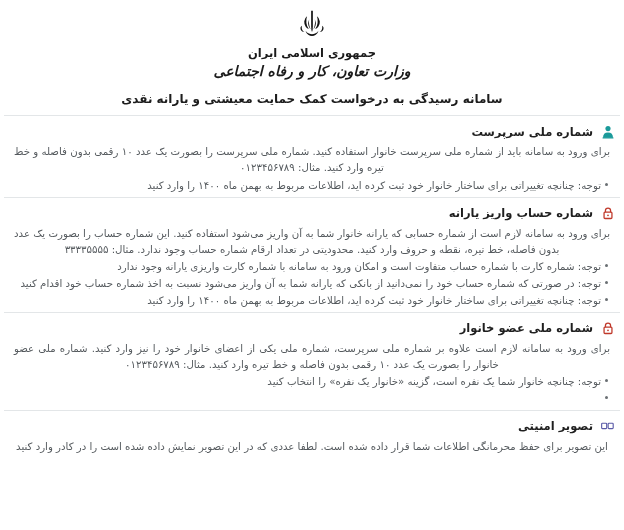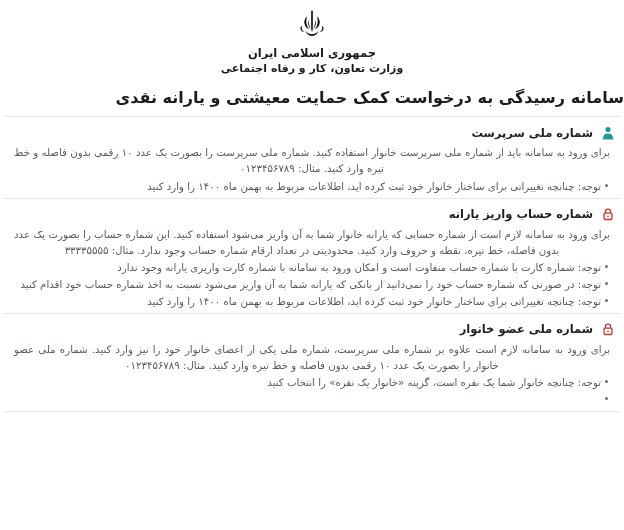--- a/index.html
+++ b/index.html
@@ -41,27 +41,28 @@
     line-height: 1.35;
   }
   .ministry-line {
     display: block;
     font-size: 11.5px;
     color: #1b1b1b;
     letter-spacing: 0;
     font-weight: 600;
   }
   .ministry-line.l2 {
-    font-size: 11px;
+    font-size: 14px;
+    font-style: italic;
   }
 
   .site-title {
     margin-top: 12px;
-    text-align: right;
-    font-size: 16px;
+    text-align: center;
+    font-size: 12px;
     font-weight: 700;
     color: #1d1d1d;
     padding-bottom: 9px;
   }
 
   .rule {
     height: 1px;
     background: #e3e6e8;
     margin: 0 4px;
   }
@@ -219,14 +220,28 @@
     <div class="section-body">
       <p class="para">برای ورود به سامانه لازم است علاوه بر شماره ملی سرپرست، شماره ملی یکی از اعضای خانوار خود را نیز وارد کنید. شماره ملی عضو خانوار را بصورت یک عدد ۱۰ رقمی بدون فاصله و خط تیره وارد کنید. مثال: ۰۱۲۳۴۵۶۷۸۹</p>
       <ul class="bullets">
         <li><span class="dot"></span><span class="btxt">توجه: چنانچه خانوار شما یک نفره است، گزینه «خانوار یک نفره» را انتخاب کنید</span></li>
         <li><span class="dot"></span></li>
       </ul>
     </div>
   </div>
   <div class="rule"></div>
 
+  <div class="section">
+    <div class="section-head">
+      <span class="sec-icon">
+        <svg viewBox="0 0 16 12" width="14" height="12" aria-hidden="true">
+          <rect x="0.8" y="2.6" width="6.2" height="6.6" rx="1" fill="none" stroke="#5b5ba8" stroke-width="1.4"></rect>
+          <rect x="8.8" y="2.6" width="6.2" height="6.6" rx="1" fill="none" stroke="#5b5ba8" stroke-width="1.4"></rect>
+        </svg>
+      </span>
+      <span class="section-title">تصویر امنیتی</span>
+    </div>
+    <div class="section-body">
+      <p class="para">این تصویر برای حفظ محرمانگی اطلاعات شما قرار داده شده است. لطفا عددی که در این تصویر نمایش داده شده است را در کادر وارد کنید</p>
+    </div>
+  </div>
 
 </div>
 
 </body></html>

